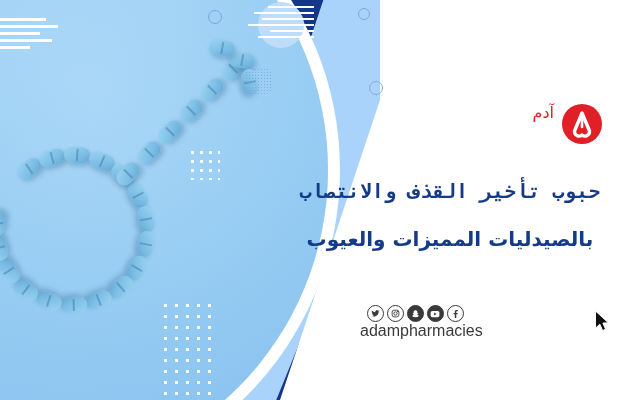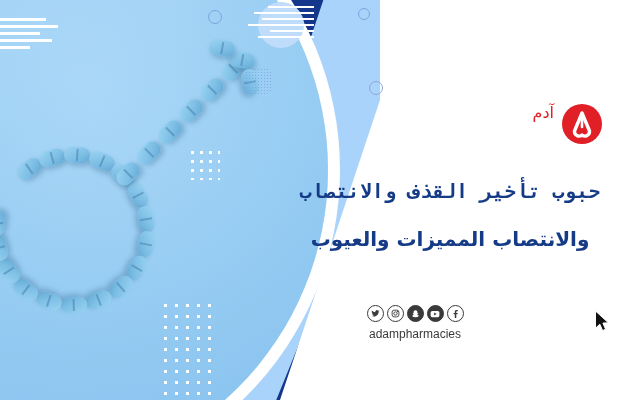--- a/index.html
+++ b/index.html
@@ -80,21 +80,21 @@
   .headline{position:absolute;left:290px;top:180px;width:320px;text-align:center;
     direction:rtl;color:#163B86;font-family:"DejaVu Sans",sans-serif;}
   .headline .l1{font-size:20px;font-weight:bold;line-height:1.25;font-family:Liberation Mono, monospace;}
   .headline .l2{font-size:20px;font-weight:bold;line-height:1.25;margin-top:22px;}
 
   .social-block{position:absolute;left:360px;top:305px;width:110px;text-align:center;}
   .social-row{display:flex;gap:3px;justify-content:center;}
   .sicon{width:15px;height:15px;border-radius:50%;border:1.2px solid #3A3A3A;
     display:flex;align-items:center;justify-content:center;background:#fff;}
   .sicon.filled{background:#3A3A3A;border-color:#3A3A3A;}
-  .handle{margin-top:5px;font-size:12px;color:#3A3A3A;font-family:"Liberation Sans",sans-serif;}
+  .handle{font-size:16px;color:#3A3A3A;font-family:"Liberation Sans",sans-serif;}
 
   .searchbar{position:absolute;left:472px;top:309px;width:114px;height:19px;border-radius:10px;
     border:1.2px solid #2B2B2B;background:#fff;display:flex;align-items:center;overflow:hidden;}
   .search-text{flex:1;font-size:9.5px;color:#1d1d1d;padding-left:7px;
     font-family:"Liberation Sans",sans-serif;white-space:nowrap;}
   .search-btn{width:25px;height:100%;background:#2B2B2B;border-radius:0 9px 9px 0;
     display:flex;align-items:center;justify-content:center;}
 
   .cursor{position:absolute;left:594px;top:310px;}
 </style>
@@ -170,21 +170,21 @@
     <div class="logo-badge">
       <svg width="40" height="40" viewBox="0 0 40 40" aria-hidden="true">
         <path d="M20 9 L12.5 27 a4.6 4.6 0 0 0 7.5 4 a4.6 4.6 0 0 0 7.5 -4 L20 9 Z" fill="none" stroke="#ffffff" stroke-width="3.4" stroke-linejoin="round" stroke-linecap="round"></path>
         <path d="M20 13.5 L20 23" stroke="#ffffff" stroke-width="2.6" stroke-linecap="round"></path>
       </svg>
     </div>
   </div>
 
   <div class="headline">
     <div class="l1">حبوب تأخير القذف والانتصاب</div>
-    <div class="l2">والانتصاب المميزات والعيوب</div>
+    <div class="l2">بالصيدليات المميزات والعيوب</div>
   </div>
 
   <div class="social-block">
     <div class="social-row">
       <div class="sicon">
         <svg width="9" height="9" viewBox="0 0 16 16">
             <path d="M15 3.2c-.5.3-1.1.5-1.7.6.6-.4 1-1 1.2-1.6-.6.3-1.2.6-1.9.7A2.9 2.9 0 0 0 7.7 5.6 8.3 8.3 0 0 1 1.7 2.5a3 3 0 0 0 .9 3.9c-.5 0-.9-.2-1.3-.4a2.9 2.9 0 0 0 2.3 2.9c-.4.1-.9.1-1.3 0a2.9 2.9 0 0 0 2.7 2A5.9 5.9 0 0 1 .7 12.2 8.3 8.3 0 0 0 5.2 13.5c5.4 0 8.4-4.6 8.4-8.5v-.4c.6-.4 1.1-1 1.4-1.4z" fill="#3A3A3A"></path>
           </svg>
       </div>
       <div class="sicon">

